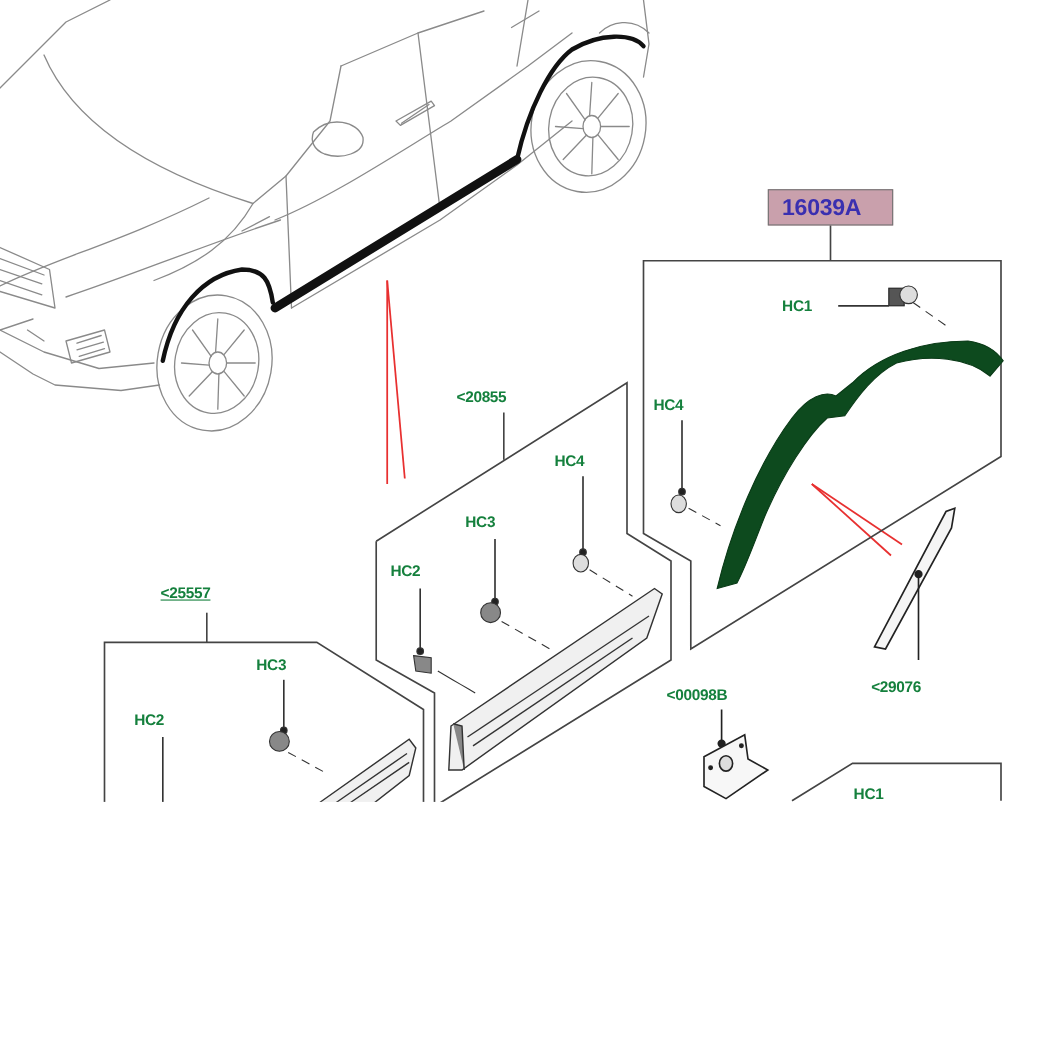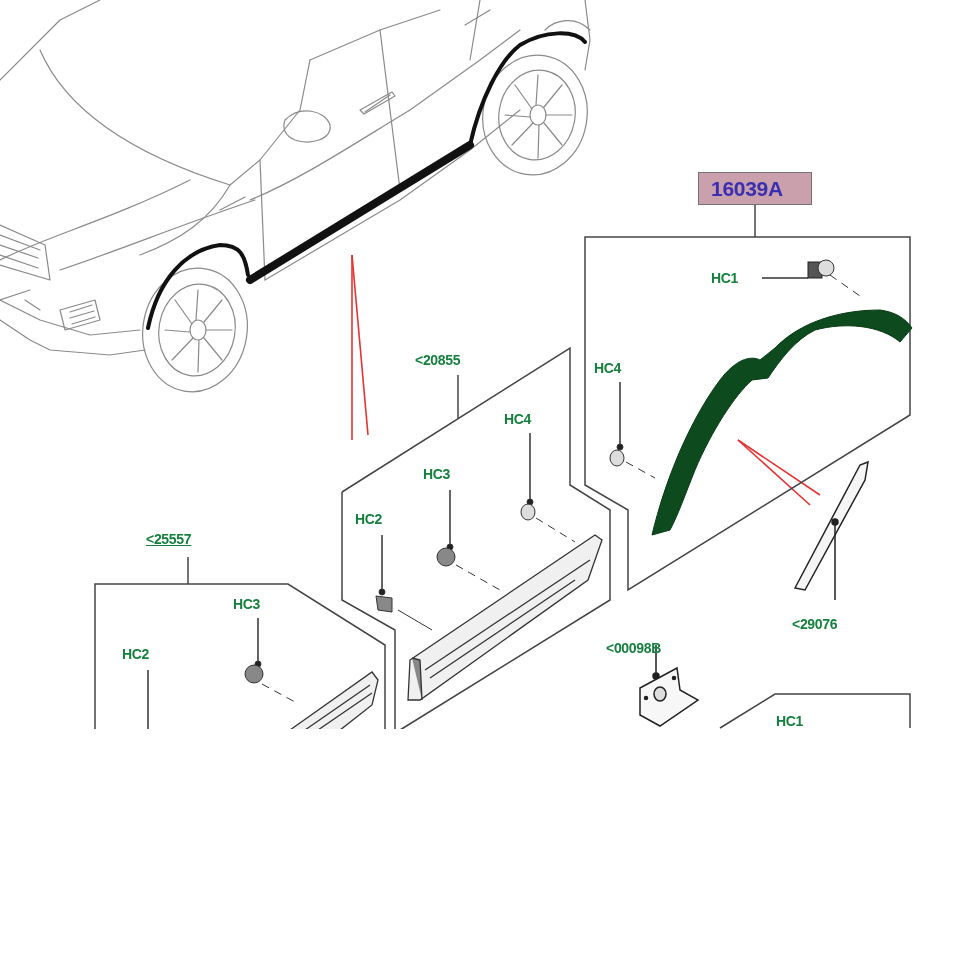--- a/index.html
+++ b/index.html
@@ -171,16 +171,16 @@
 <div class="lbl" style="left:711px; top:267px;">HC1</div>
 <div class="lbl" style="left:594px; top:357px;">HC4</div>
 <div class="lbl" style="left:415px; top:349px;">&lt;20855</div>
 <div class="lbl" style="left:504px; top:408px;">HC4</div>
 <div class="lbl" style="left:423px; top:463px;">HC3</div>
 <div class="lbl" style="left:355px; top:508px;">HC2</div>
 <div class="lbl" style="left:146px; top:528px;text-decoration:underline;">&lt;25557</div>
 <div class="lbl" style="left:233px; top:593px;">HC3</div>
 <div class="lbl" style="left:122px; top:643px;">HC2</div>
 <div class="lbl" style="left:792px; top:613px;">&lt;29076</div>
-<div class="lbl" style="left:606px; top:620px;margin-top:17px;">&lt;00098B</div>
+<div class="lbl" style="left:606px; top:620px;">&lt;00098B</div>
 <div class="lbl" style="left:776px; top:710px;">HC1</div>
 
 <div class="cut-white"></div>
 
 </body></html>

